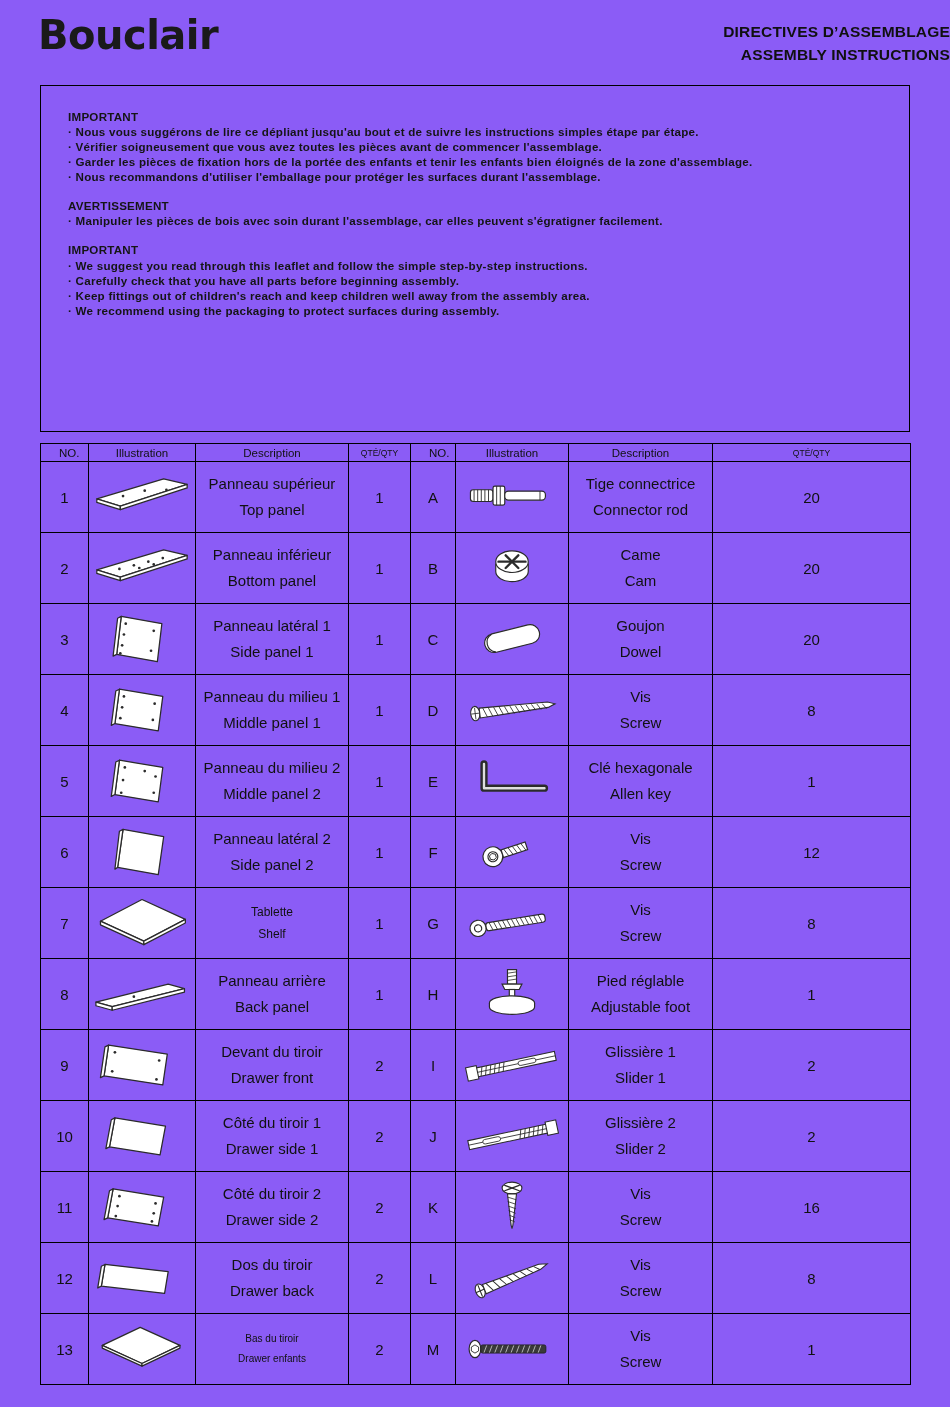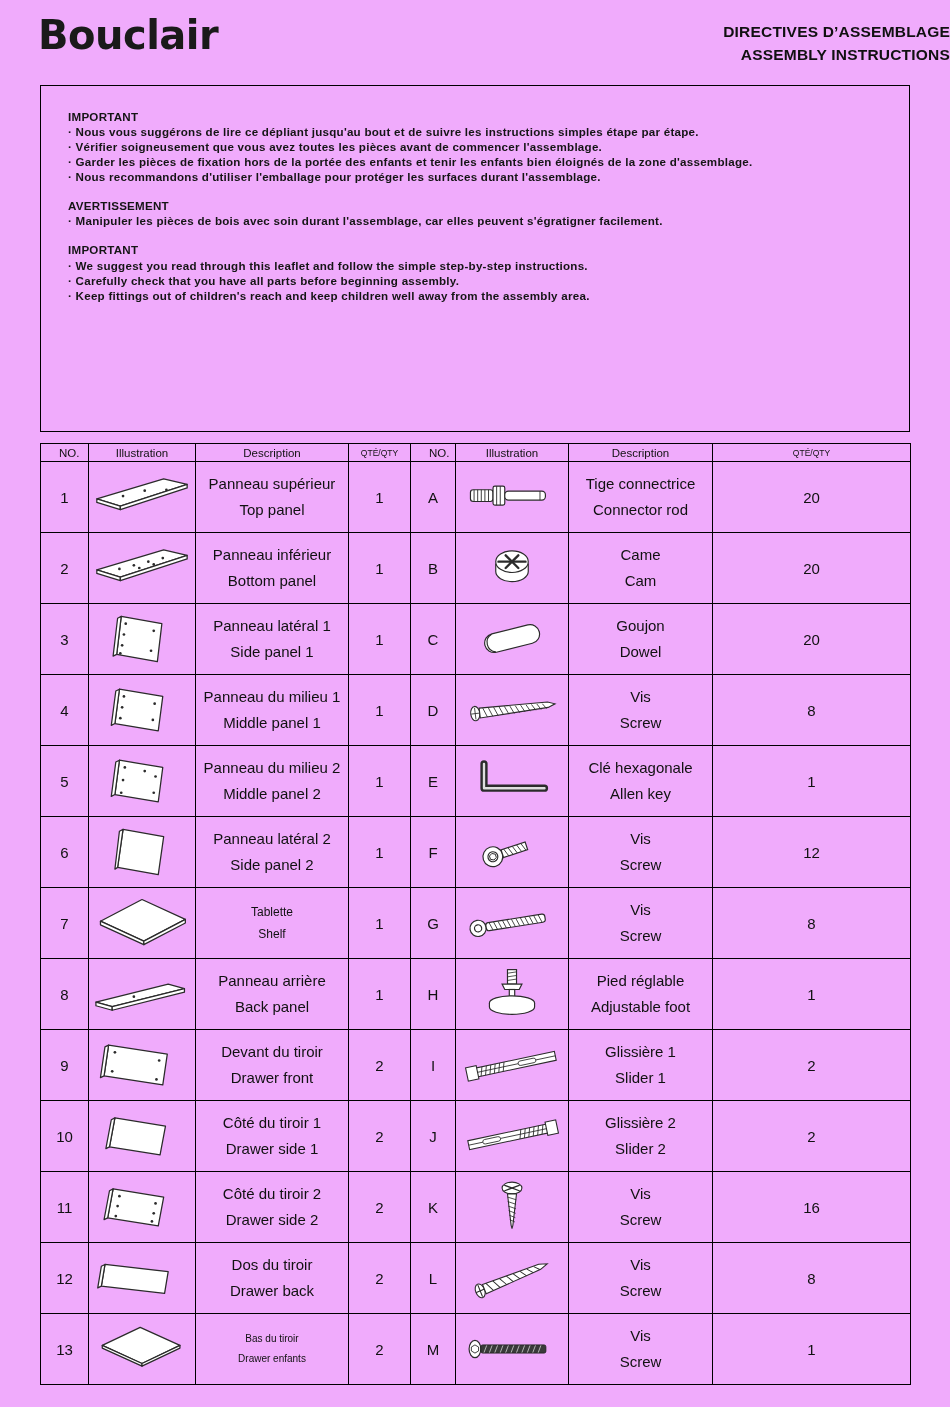--- a/index.html
+++ b/index.html
@@ -1,18 +1,18 @@
 <!DOCTYPE html>
 <html><head>
 <meta charset="utf-8">
 <style>
   * { box-sizing: border-box; }
   html,body { margin:0; padding:0; background:#fff; }
   .page {
-    position:relative; width:950px; height:1407px; background:#f0abfc;
+    position:relative; width:950px; height:1407px; background:#8b5cf6;
     font-family:"Liberation Sans", sans-serif; color:#111; overflow:hidden;
   }
   .logo {
     position:absolute; left:38px; top:12px;
     font-family:"DejaVu Sans", sans-serif; font-weight:800;
     font-size:40px; letter-spacing:-0.5px; color:#1a1a1a;
   }
   .title-block {
     position:absolute; left:150px; right:0; top:20px; text-align:right;
     font-weight:bold; font-size:15.5px; line-height:1.5; letter-spacing:0.2px; color:#101010;
@@ -68,20 +68,21 @@
       </div>
       <div class="notice-section">
         <div class="notice-heading">AVERTISSEMENT</div>
         <div class="notice-line">· Manipuler les pièces de bois avec soin durant l'assemblage, car elles peuvent s'égratigner facilement.</div>
       </div>
       <div class="notice-section">
         <div class="notice-heading">IMPORTANT</div>
         <div class="notice-line">· We suggest you read through this leaflet and follow the simple step-by-step instructions.</div>
         <div class="notice-line">· Carefully check that you have all parts before beginning assembly.</div>
         <div class="notice-line">· Keep fittings out of children's reach and keep children well away from the assembly area.</div>
+        <div class="notice-line">· We recommend using the packaging to protect surfaces during assembly.</div>
       </div>
     </div>
 
   <table class="parts-table">
     <colgroup>
       <col style="width:48px">
         <col style="width:107px">
         <col style="width:153px">
         <col style="width:62px">
       <col style="width:45px">

